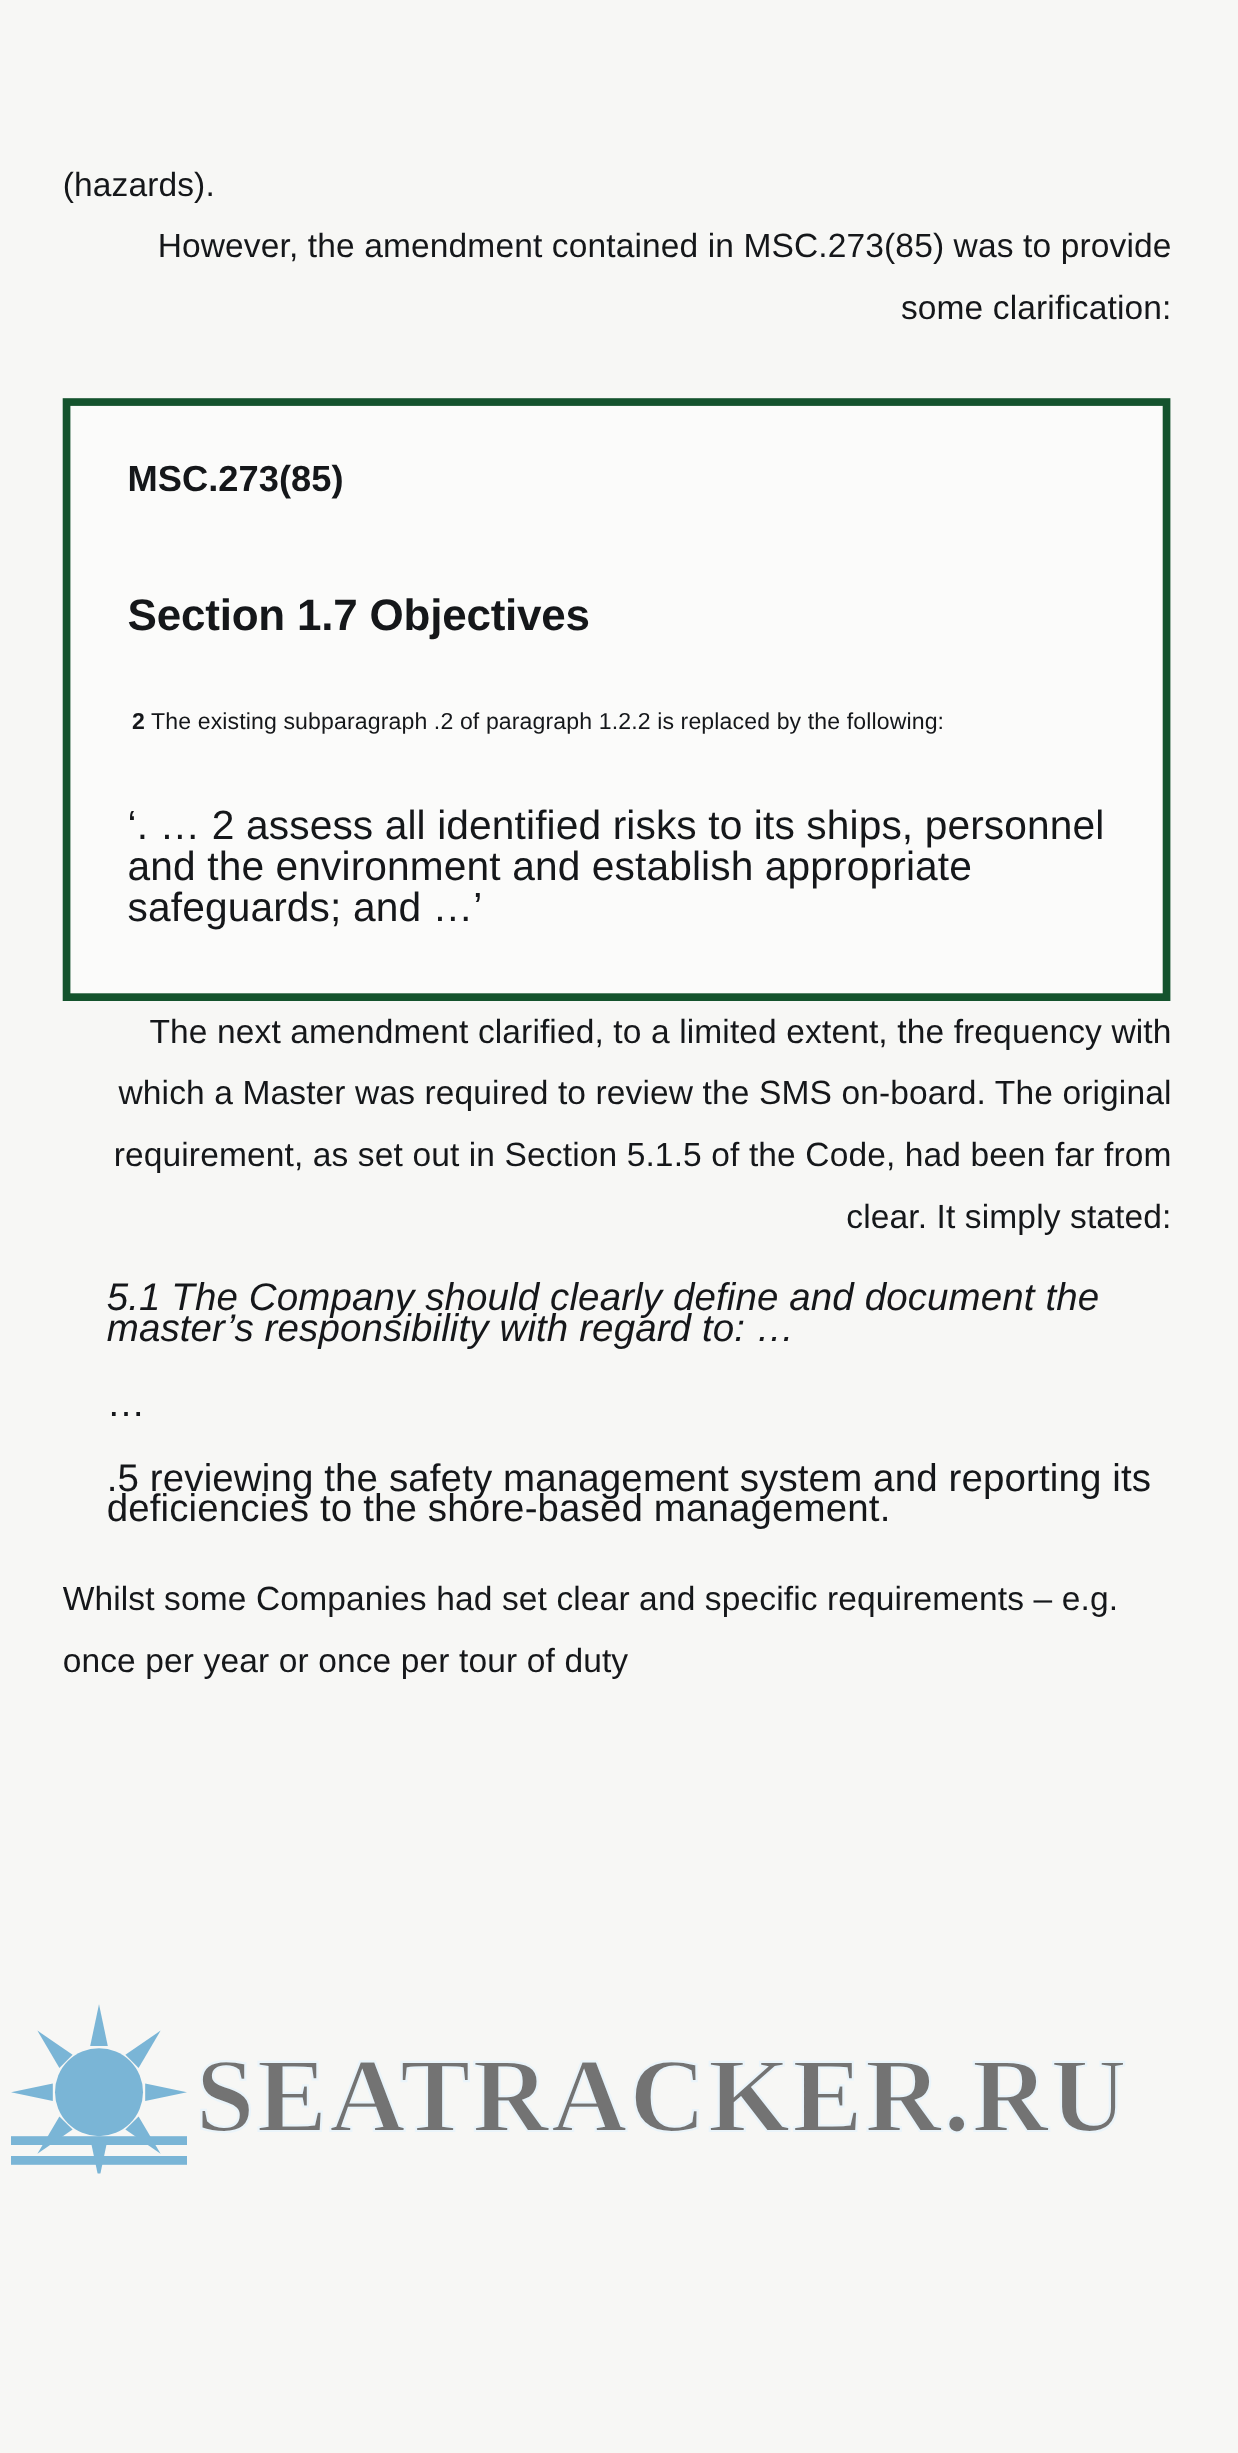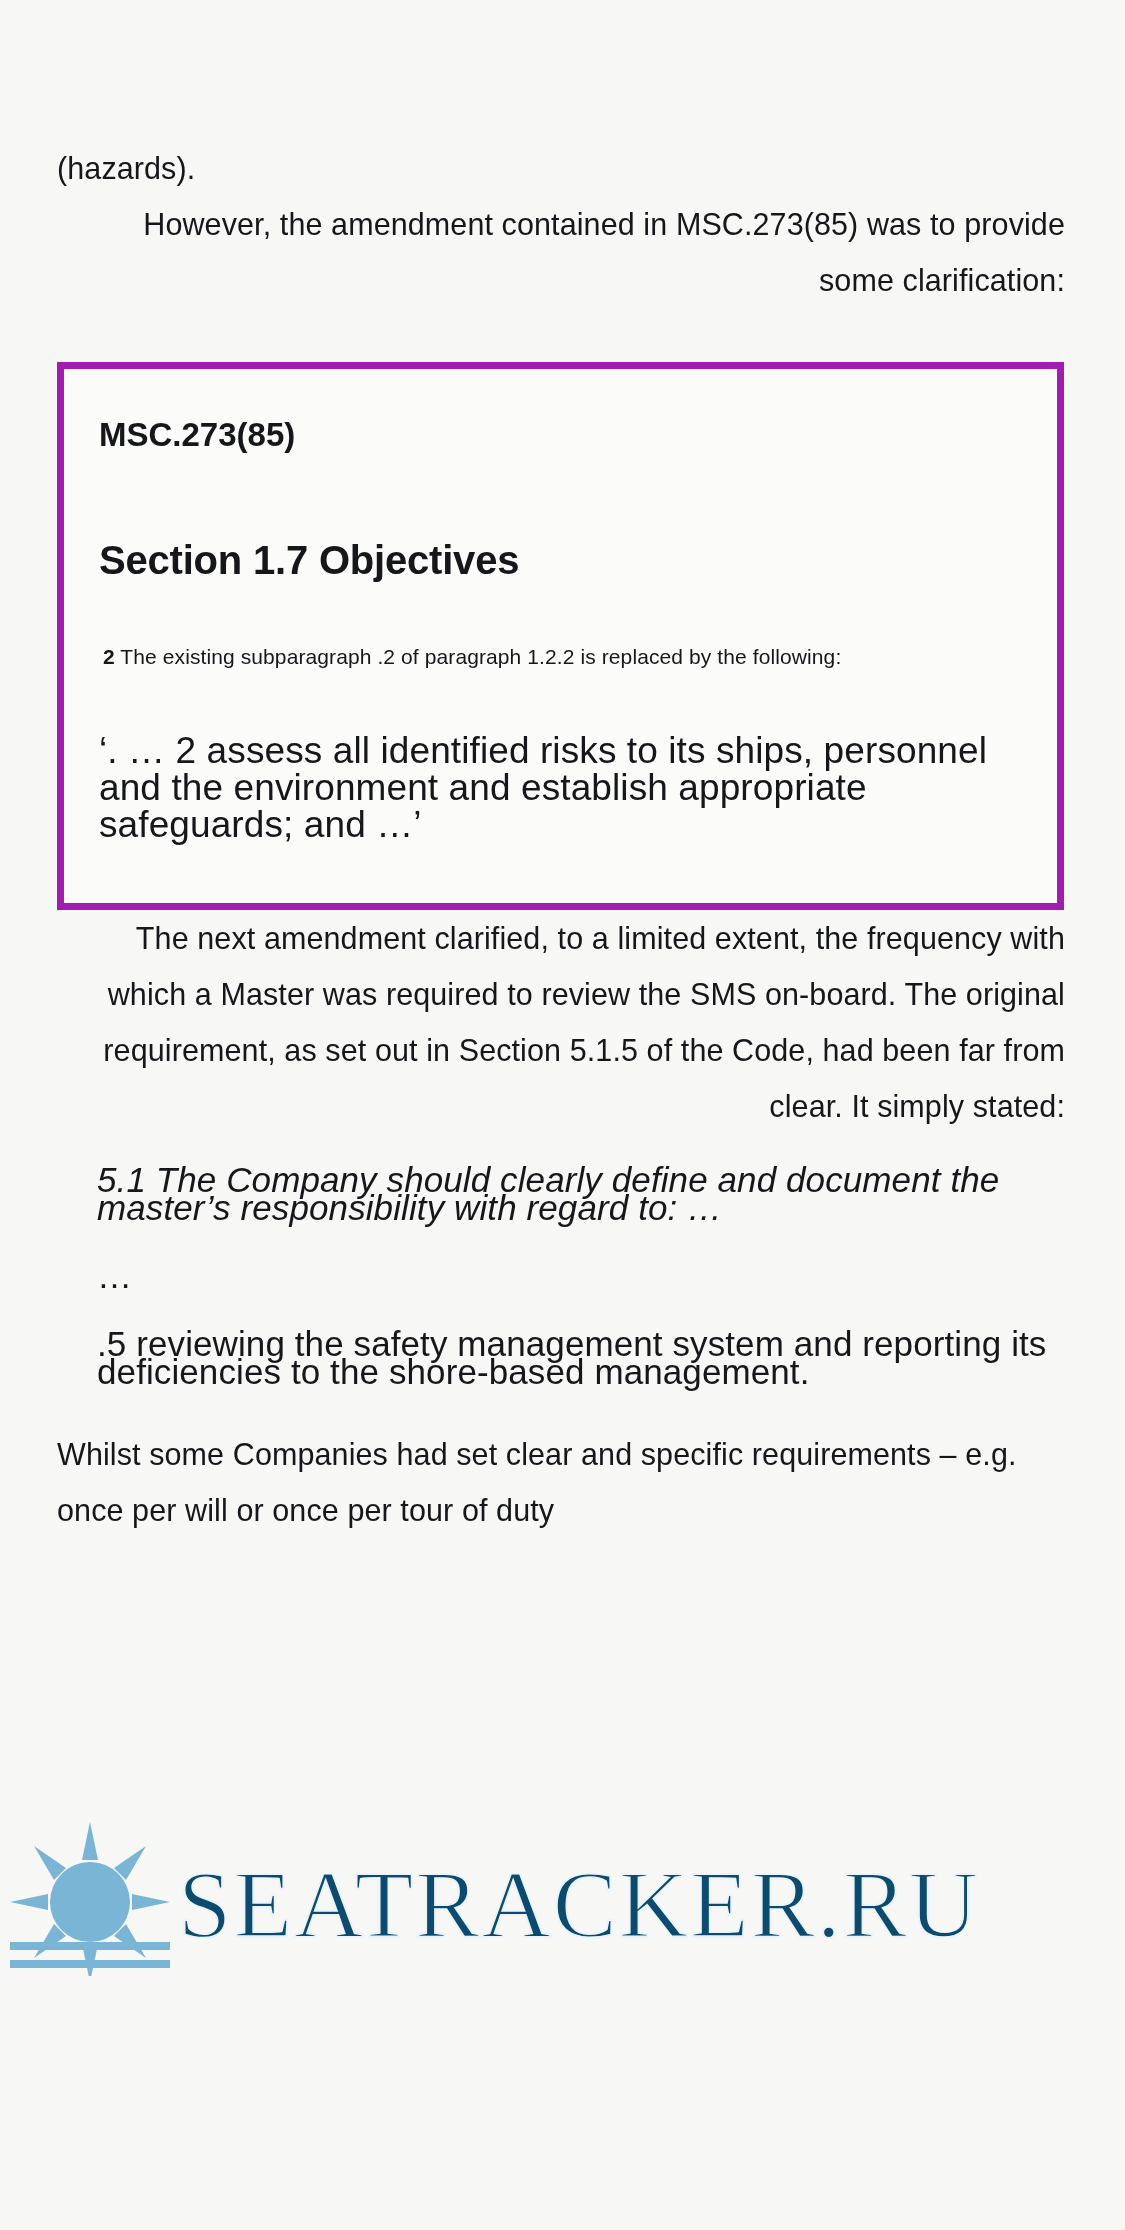--- a/index.html
+++ b/index.html
@@ -27,24 +27,24 @@
     font-size: 30.5px;
     line-height: 56px;
     letter-spacing: 0.1px;
   }
   .indent {
     text-indent: 44px;
     text-align: right;
   }
   .callout {
     margin: 54px 0 0 0;
-    border: 7px solid #a21caf;
+    border: 7px solid #14532d;
     background: #fbfbfa;
     box-sizing: border-box;
-    padding: 44px 52px 60px 35px;
+    padding: 44px 52px 60px 52px;
     width: 1007px;
   }
   .callout-label {
     font-size: 33px;
     font-weight: bold;
     line-height: 44px;
     margin: 0 0 12px 0;
   }
   .callout-heading {
     font-size: 40px;
@@ -88,24 +88,24 @@
     bottom: 0;
     width: 1125px;
     height: 150px;
     pointer-events: none;
   }
   .wm-text {
     position: absolute;
     left: 178px;
     bottom: 10px;
     font-family: "Liberation Serif", serif;
-    font-weight: normal;
+    font-weight: bold;
     font-size: 96px;
     letter-spacing: 2px;
-    color: #0c4a6e;
+    color: #737373;
     -webkit-text-stroke: 2px #eaf4fa;
     text-shadow: 0 0 0 #7ab5d6;
     white-space: nowrap;
   }
   .wm-sun {
     position: absolute;
     left: 10px;
     bottom: -6px;
     width: 160px;
     height: 160px;
@@ -127,21 +127,21 @@
   </div>
 
   <p class="indent">The next amendment clarified, to a limited extent, the frequency with which a Master was required to review the SMS on-board. The original requirement, as set out in Section 5.1.5 of the Code, had been far from clear. It simply stated:</p>
 
   <div class="blockquote">
     <p class="bq-italic">5.1 The Company should clearly define and document the master’s responsibility with regard to: …</p>
     <p class="bq-ellipsis">…</p>
     <p class="bq-last">.5 reviewing the safety management system and reporting its deficiencies to the shore-based management.</p>
   </div>
 
-  <p class="tail">Whilst some Companies had set clear and specific requirements – e.g. once per will or once per tour of duty</p>
+  <p class="tail">Whilst some Companies had set clear and specific requirements – e.g. once per year or once per tour of duty</p>
 
   <div class="watermark">
     <svg class="wm-sun" viewBox="0 0 160 160">
       <g fill="#7ab5d6">
         <circle cx="80" cy="86" r="40"></circle>
         <g>
           <polygon points="80,6 88,44 72,44"></polygon>
           <polygon points="80,166 88,128 72,128"></polygon>
           <polygon points="0,86 38,78 38,94"></polygon>
           <polygon points="160,86 122,78 122,94"></polygon>

